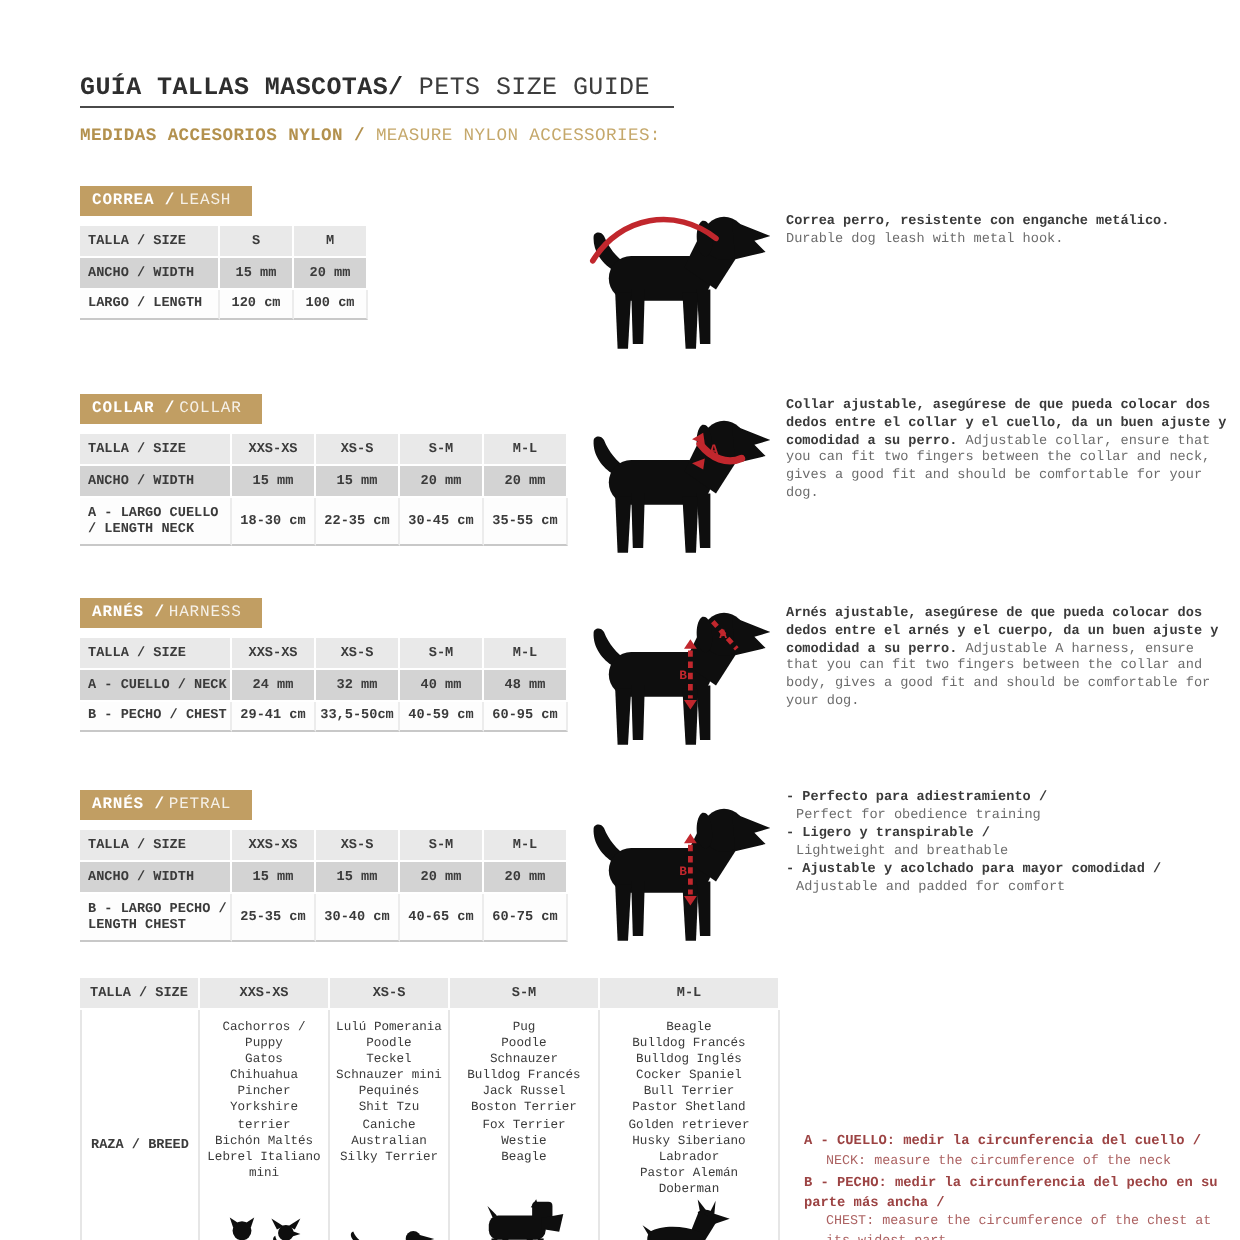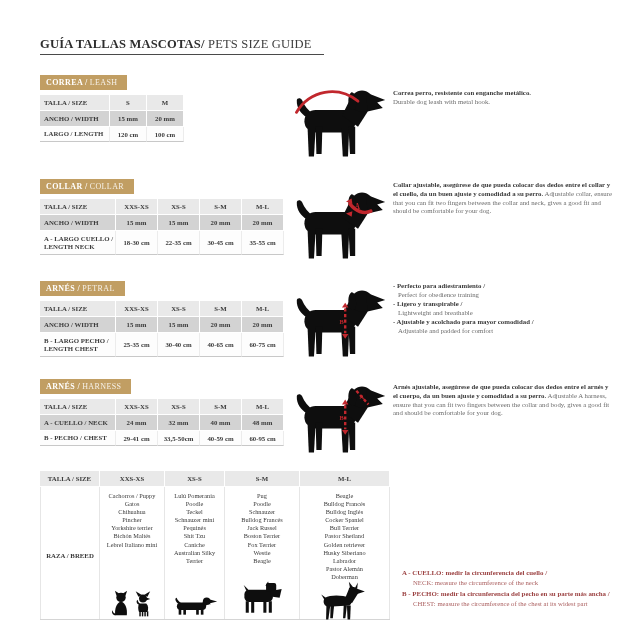--- a/index.html
+++ b/index.html
@@ -1,17 +1,17 @@
 <!DOCTYPE html>
 <html><head>
 <meta charset="utf-8">
 <style>
   html,body{margin:0;padding:0;background:#fff;}
   .page{position:relative;width:620px;height:620px;background:#fff;overflow:hidden;
-        font-family:Liberation Serif, serif;color:#3b3b3b;box-sizing:border-box;
+        font-family:Liberation Mono, monospace;color:#3b3b3b;box-sizing:border-box;
         padding:34px 0 0 40px;}
   
   .title{display:inline-block;font-size:12.5px;font-weight:bold;color:#2e2e2e;letter-spacing:.2px;
          border-bottom:1.5px solid #4a4a4a;padding:0 12px 2px 0;}
   .title .en{font-weight:normal;color:#3d3d3d;}
   .subtitle{margin-top:9px;font-size:8.8px;font-weight:bold;color:#b3914e;letter-spacing:.2px;}
   .subtitle .en{font-weight:normal;color:#c5a86b;}
   
   .sec{display:flex;margin-top:16px;}
   .sec-left{width:250px;flex:none;}
@@ -76,20 +76,21 @@
       <path d="M27 52 L35.5 52 L34.5 86 L28 86 Z"></path>
       <path d="M59 54 L69 54 L67.5 89 L61 89 Z"></path>
       <path d="M68 52 L76.5 52 L76.5 86 L70 86 Z"></path>
     </g>
   </symbol>
 </svg>
 
 <div class="page">
 
   <div class="title"><span>GUÍA TALLAS MASCOTAS/</span><span class="en"> PETS SIZE GUIDE</span></div>
+  <div class="subtitle"><span>MEDIDAS ACCESORIOS NYLON /</span><span class="en"> MEASURE NYLON ACCESSORIES:</span></div>
 
   
   <div class="sec">
     <div class="sec-left">
       <div class="badge"><span>CORREA /</span><span class="en">LEASH</span></div>
       <div class="t3">
         <div class="trow hdr">
           <div class="tcell lbl">TALLA / SIZE</div>
           <div class="tcell val">S</div>
           <div class="tcell val">M</div>
@@ -157,67 +158,20 @@
     </div>
     <div class="sec-text desc pt1">
       <span class="desc-es">Collar ajustable, asegúrese de que pueda colocar dos dedos entre el collar y el cuello, da un buen ajuste y comodidad a su perro.</span>
       <span class="desc-en">Adjustable collar, ensure that you can fit two fingers between the collar and neck, gives a good fit and should be comfortable for your dog.</span>
     </div>
   </div>
 
   
   <div class="sec">
     <div class="sec-left">
-      <div class="badge"><span>ARNÉS /</span><span class="en">PETRAL</span></div>
-      <div class="t5">
-        <div class="trow hdr">
-          <div class="tcell lbl">TALLA / SIZE</div>
-          <div class="tcell val">XXS-XS</div>
-          <div class="tcell val">XS-S</div>
-          <div class="tcell val">S-M</div>
-          <div class="tcell val">M-L</div>
-        </div>
-        <div class="trow mid">
-          <div class="tcell lbl">ANCHO / WIDTH</div>
-          <div class="tcell val">15 mm</div>
-          <div class="tcell val">15 mm</div>
-          <div class="tcell val">20 mm</div>
-          <div class="tcell val">20 mm</div>
-        </div>
-        <div class="trow lite tall">
-          <div class="tcell lbl">B - LARGO PECHO / LENGTH CHEST</div>
-          <div class="tcell val">25-35 cm</div>
-          <div class="tcell val">30-40 cm</div>
-          <div class="tcell val">40-65 cm</div>
-          <div class="tcell val">60-75 cm</div>
-        </div>
-      </div>
-    </div>
-    <div class="sec-dog">
-      <svg width="96" height="74" viewBox="0 0 120 92" style="margin-top:8px">
-        <use href="#dog-base"></use>
-        <line x1="64" y1="29" x2="64" y2="60" stroke="#C1272D" stroke-width="3" stroke-dasharray="4 3"></line>
-        <path d="M64 22 l-4 6 l8 0 z" fill="#C1272D"></path>
-        <path d="M64 67 l-4 -6 l8 0 z" fill="#C1272D"></path>
-        <text x="57" y="48" font-size="8" font-weight="bold" fill="#C1272D">B</text>
-      </svg>
-    </div>
-    <div class="sec-text bullets pt4">
-      <div class="es">- Perfecto para adiestramiento /</div>
-      <div class="en">Perfect for obedience training</div>
-      <div class="es">- Ligero y transpirable /</div>
-      <div class="en">Lightweight and breathable</div>
-      <div class="es">- Ajustable y acolchado para mayor comodidad /</div>
-      <div class="en">Adjustable and padded for comfort</div>
-    </div>
-  </div>
-
-  
-  <div class="sec">
-    <div class="sec-left">
       <div class="badge"><span>ARNÉS /</span><span class="en">HARNESS</span></div>
       <div class="t5">
         <div class="trow hdr">
           <div class="tcell lbl">TALLA / SIZE</div>
           <div class="tcell val">XXS-XS</div>
           <div class="tcell val">XS-S</div>
           <div class="tcell val">S-M</div>
           <div class="tcell val">M-L</div>
         </div>
         <div class="trow mid">
@@ -243,20 +197,67 @@
         <line x1="64" y1="30" x2="64" y2="60" stroke="#C1272D" stroke-width="3" stroke-dasharray="4 3"></line>
         <path d="M64 23 l-4 6 l8 0 z" fill="#C1272D"></path>
         <path d="M64 67 l-4 -6 l8 0 z" fill="#C1272D"></path>
         <text x="82" y="22" font-size="8" font-weight="bold" fill="#C1272D">A</text>
         <text x="57" y="48" font-size="8" font-weight="bold" fill="#C1272D">B</text>
       </svg>
     </div>
     <div class="sec-text desc pt3">
       <span class="desc-es">Arnés ajustable, asegúrese de que pueda colocar dos dedos entre el arnés y el cuerpo, da un buen ajuste y comodidad a su perro.</span>
       <span class="desc-en">Adjustable A harness, ensure that you can fit two fingers between the collar and body, gives a good fit and should be comfortable for your dog.</span>
+    </div>
+  </div>
+
+  
+  <div class="sec">
+    <div class="sec-left">
+      <div class="badge"><span>ARNÉS /</span><span class="en">PETRAL</span></div>
+      <div class="t5">
+        <div class="trow hdr">
+          <div class="tcell lbl">TALLA / SIZE</div>
+          <div class="tcell val">XXS-XS</div>
+          <div class="tcell val">XS-S</div>
+          <div class="tcell val">S-M</div>
+          <div class="tcell val">M-L</div>
+        </div>
+        <div class="trow mid">
+          <div class="tcell lbl">ANCHO / WIDTH</div>
+          <div class="tcell val">15 mm</div>
+          <div class="tcell val">15 mm</div>
+          <div class="tcell val">20 mm</div>
+          <div class="tcell val">20 mm</div>
+        </div>
+        <div class="trow lite tall">
+          <div class="tcell lbl">B - LARGO PECHO / LENGTH CHEST</div>
+          <div class="tcell val">25-35 cm</div>
+          <div class="tcell val">30-40 cm</div>
+          <div class="tcell val">40-65 cm</div>
+          <div class="tcell val">60-75 cm</div>
+        </div>
+      </div>
+    </div>
+    <div class="sec-dog">
+      <svg width="96" height="74" viewBox="0 0 120 92" style="margin-top:8px">
+        <use href="#dog-base"></use>
+        <line x1="64" y1="29" x2="64" y2="60" stroke="#C1272D" stroke-width="3" stroke-dasharray="4 3"></line>
+        <path d="M64 22 l-4 6 l8 0 z" fill="#C1272D"></path>
+        <path d="M64 67 l-4 -6 l8 0 z" fill="#C1272D"></path>
+        <text x="57" y="48" font-size="8" font-weight="bold" fill="#C1272D">B</text>
+      </svg>
+    </div>
+    <div class="sec-text bullets pt4">
+      <div class="es">- Perfecto para adiestramiento /</div>
+      <div class="en">Perfect for obedience training</div>
+      <div class="es">- Ligero y transpirable /</div>
+      <div class="en">Lightweight and breathable</div>
+      <div class="es">- Ajustable y acolchado para mayor comodidad /</div>
+      <div class="en">Adjustable and padded for comfort</div>
     </div>
   </div>
 
   
   <div class="breed-wrap">
     <div class="btable">
       <div class="bhdr">
         <div class="bhcell bw0">TALLA / SIZE</div>
         <div class="bhcell bw1">XXS-XS</div>
         <div class="bhcell bw2">XS-S</div>

